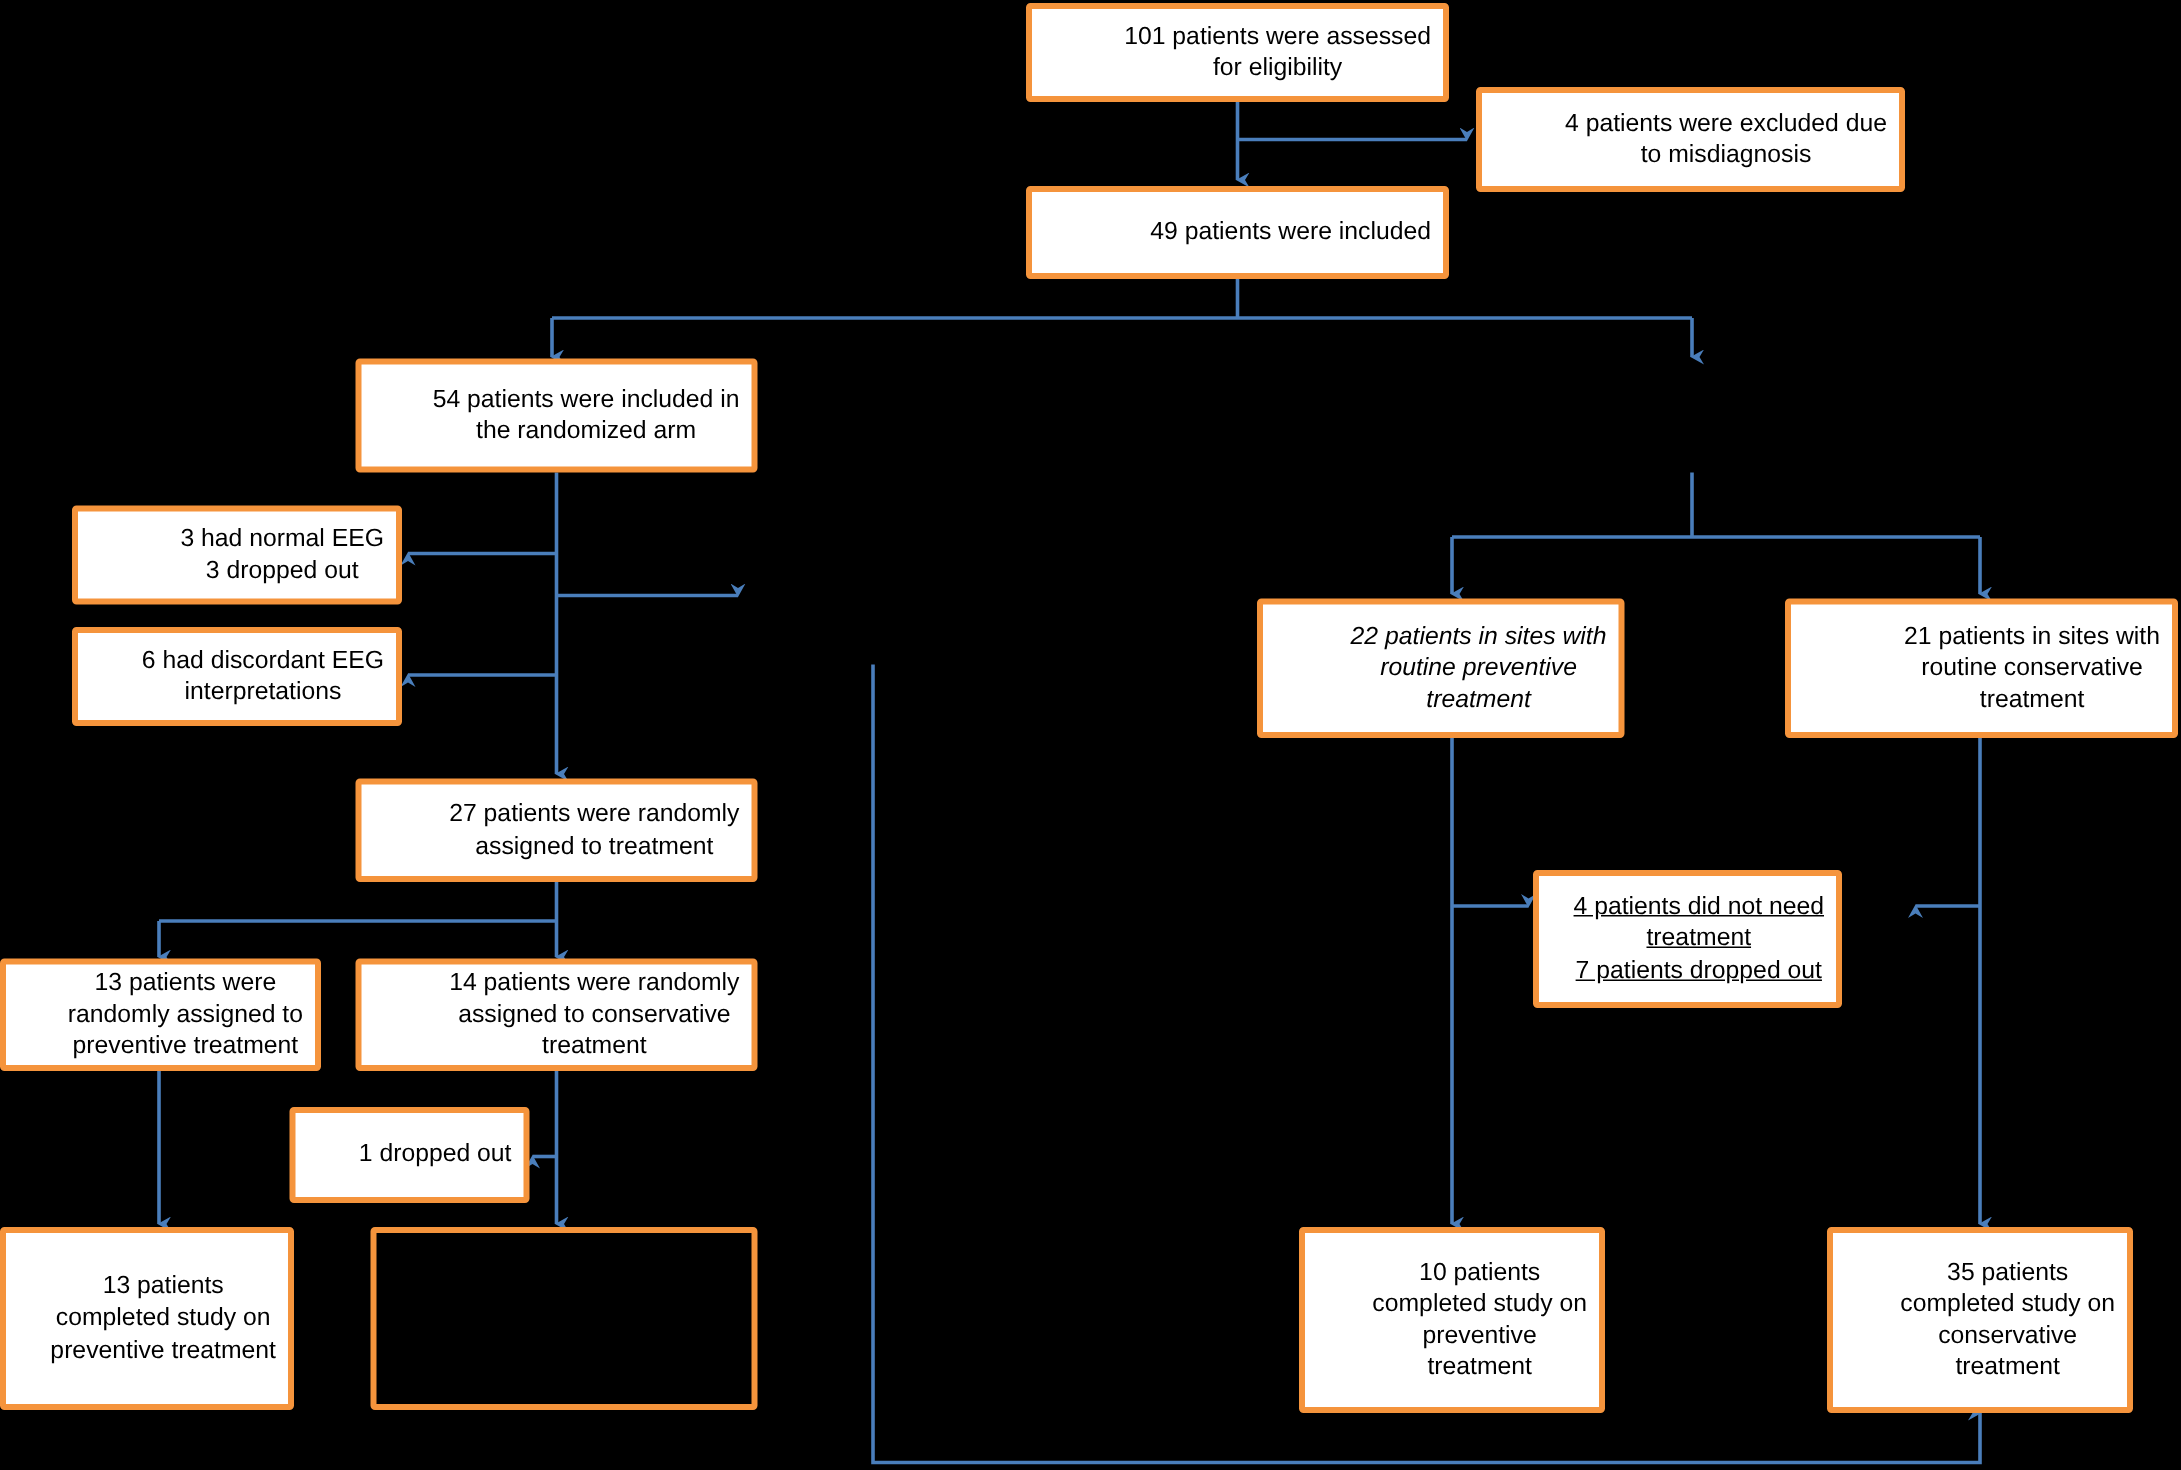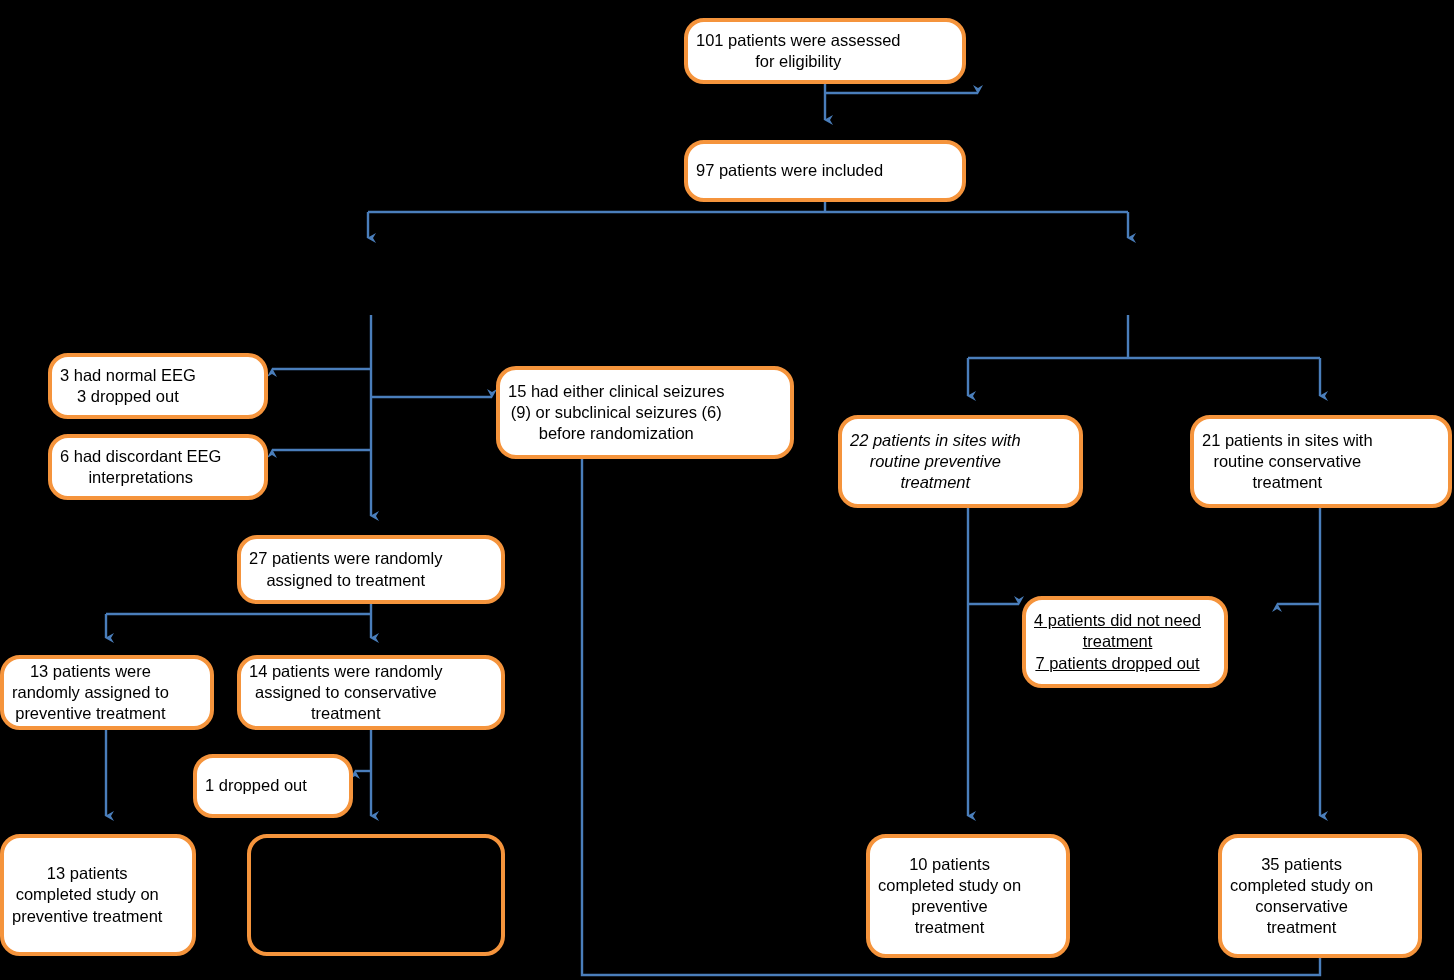--- a/index.html
+++ b/index.html
@@ -22,32 +22,31 @@
     top: 0;
     width: 1454px;
     height: 980px;
     pointer-events: none;
   }
   .node {
     position: absolute;
     box-sizing: border-box;
     background: #FFFFFF;
     border: 4px solid #F5943C;
-    border-radius: 20px;
+    border-radius: 3px;
     display: flex;
     align-items: center;
-    justify-content: flex-start;
+    justify-content: flex-end;
     text-align: center;
     color: #000000;
     font-size: 16.5px;
     line-height: 1.28;
     padding: 4px 8px;
     white-space: pre-line;
     z-index: 2;
-    margin-top: 16px;
   }
   .node.empty {
     background: transparent;
   }
 </style>
 </head>
 <body>
 
 <div id="canvas">
 
@@ -112,42 +111,45 @@
 
       <path d="M 582,443 L 582,975 L 1320,975 L 1320,942" marker-end="url(#ah-up)"></path>
     </g>
   </svg>
 
   <div class="node" style="left:684px; top:2px; width:282px; height:66px;">
     <span>101 patients were assessed
 for eligibility</span>
   </div>
 
+  <div class="node" style="left:984px; top:58px; width:286px; height:70px;">
+    <span>4 patients were excluded due
+to misdiagnosis</span>
+  </div>
 
   <div class="node" style="left:684px; top:124px; width:282px; height:62px;">
-    <span>97 patients were included</span>
-  </div>
-
+    <span>49 patients were included</span>
+  </div>
+
+  <div class="node" style="left:237px; top:239px; width:268px; height:76px;">
+    <span>54 patients were included in
+the randomized arm</span>
+  </div>
 
 
   <div class="node" style="left:48px; top:337px; width:220px; height:66px;">
     <span>3 had normal EEG
 3 dropped out</span>
   </div>
 
   <div class="node" style="left:48px; top:418px; width:220px; height:66px;">
     <span>6 had discordant EEG
 interpretations</span>
   </div>
 
-  <div class="node" style="left:496px; top:350px; width:298px; height:93px;">
-    <span>15 had either clinical seizures
-(9) or subclinical seizures (6)
-before randomization</span>
-  </div>
 
   <div class="node" style="left:838px; top:399px; width:245px; height:93px;font-style:italic;">
     <span>22 patients in sites with
 routine  preventive
 treatment</span>
   </div>
 
   <div class="node" style="left:1190px; top:399px; width:262px; height:93px;">
     <span>21 patients in sites with
 routine conservative

